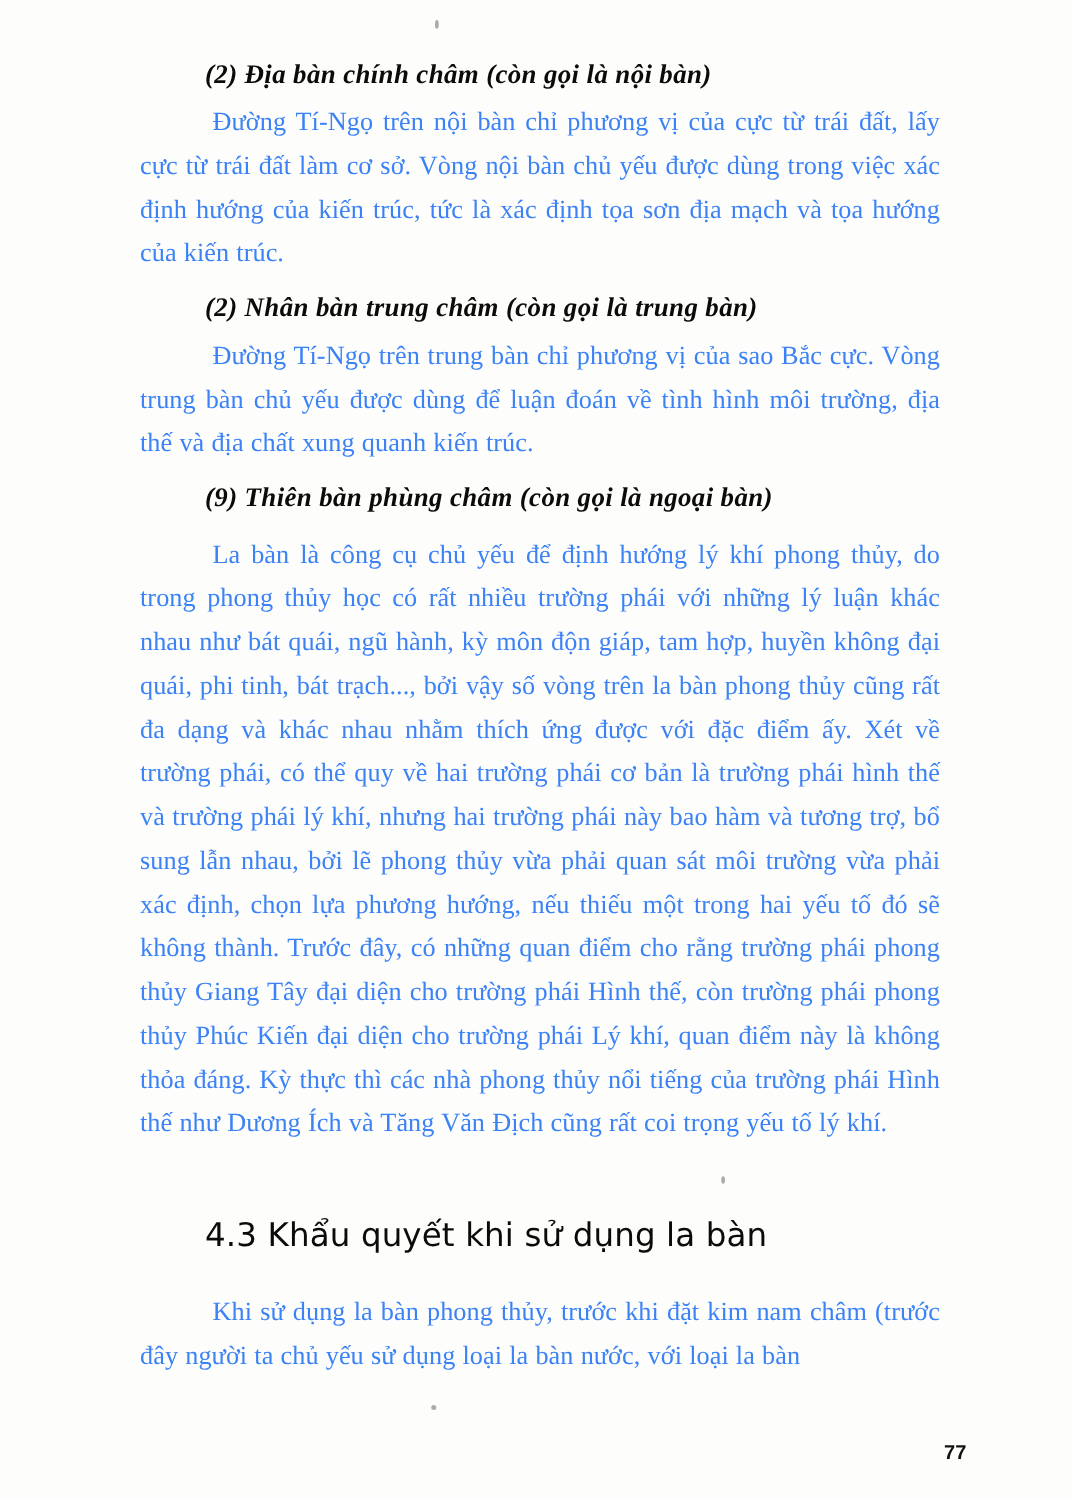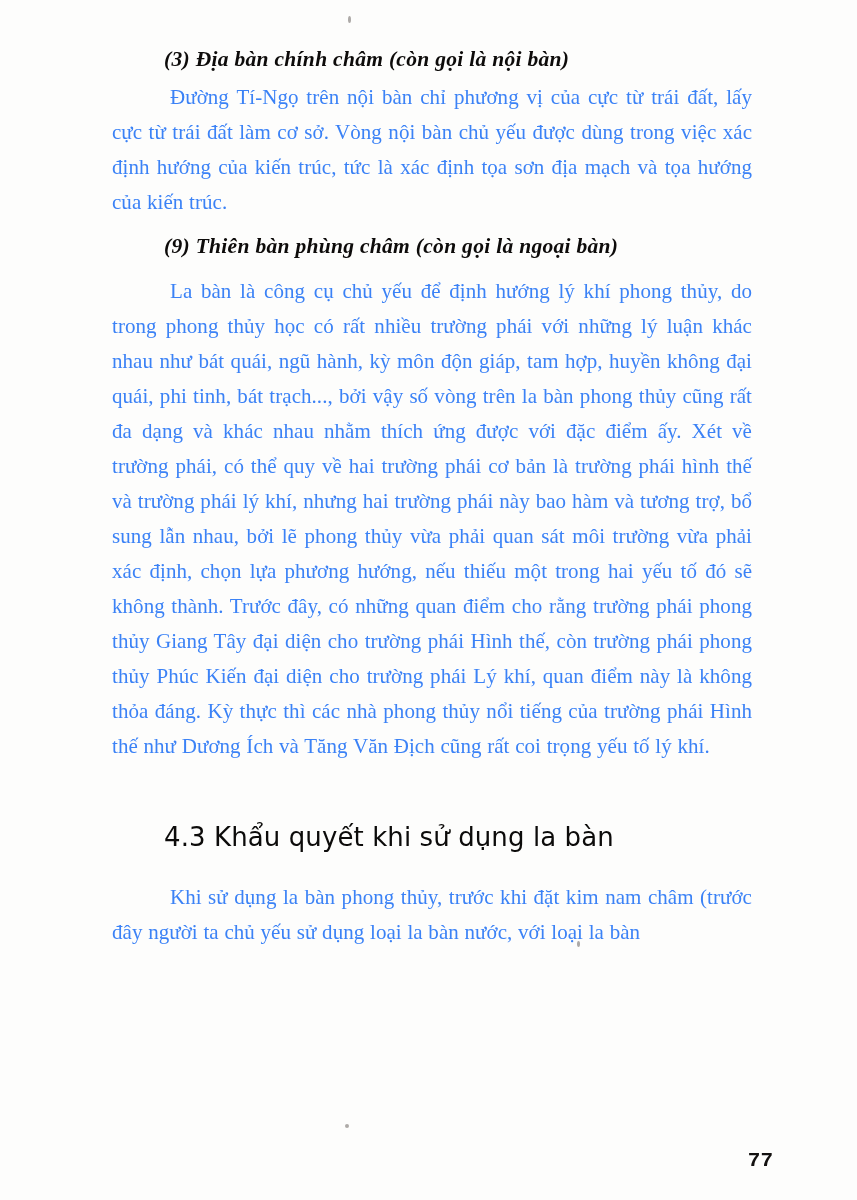--- a/index.html
+++ b/index.html
@@ -76,22 +76,22 @@
     letter-spacing: .1px;
     margin: 58px 0 28px 0;
     padding-left: 52px;
     color: #0c0b0a;
   }
 
   .page-number {
     position: absolute;
     right: 84px;
     bottom: 28px;
-    font-family: Liberation Mono, monospace;
-    font-size: 21px;
+    font-family: Liberation Sans, sans-serif;
+    font-size: 16px;
     font-weight: bold;
     color: #131110;
   }
 
   
   .page-number, .section-heading, .sub-heading, p.body-par {
     -webkit-font-smoothing: none;
   }
 </style>
 </head>
@@ -99,24 +99,28 @@
 
 <div class="page">
 
   <div class="speck" style="left:348px; top:16px; width:3px; height:7px;"></div>
   <div class="speck" style="left:577px; top:941px; width:3px; height:6px;"></div>
   <div class="speck" style="left:345px; top:1124px; width:4px; height:4px;"></div>
 
   <div class="content">
 
     <div class="block">
-      <div class="sub-heading">(3) Địa bàn chính châm (còn gọi là nội bàn)</div>
+      <div class="sub-heading">(2) Địa bàn chính châm (còn gọi là nội bàn)</div>
       <p class="body-par">Đường Tí-Ngọ trên nội bàn chỉ phương vị của cực từ trái đất, lấy cực từ trái đất làm cơ sở. Vòng nội bàn chủ yếu được dùng trong việc xác định hướng của kiến trúc, tức là xác định tọa sơn địa mạch và tọa hướng của kiến trúc.</p>
     </div>
 
+    <div class="block">
+      <div class="sub-heading">(2) Nhân bàn trung châm (còn gọi là trung bàn)</div>
+      <p class="body-par">Đường Tí-Ngọ trên trung bàn chỉ phương vị của sao Bắc cực. Vòng trung bàn chủ yếu được dùng để luận đoán về tình hình môi trường, địa thế và địa chất xung quanh kiến trúc.</p>
+    </div>
 
     <div class="block">
       <div class="sub-heading">(9) Thiên bàn phùng châm (còn gọi là ngoại bàn)</div>
     </div>
 
     <div class="block long">
       <p class="body-par">La bàn là công cụ chủ yếu để định hướng lý khí phong thủy, do trong phong thủy học có rất nhiều trường phái với những lý luận khác nhau như bát quái, ngũ hành, kỳ môn độn giáp, tam hợp, huyền không đại quái, phi tinh, bát trạch..., bởi vậy số vòng trên la bàn phong thủy cũng rất đa dạng và khác nhau nhằm thích ứng được với đặc điểm ấy. Xét về trường phái, có thể quy về hai trường phái cơ bản là trường phái hình thế và trường phái lý khí, nhưng hai trường phái này bao hàm và tương trợ, bổ sung lẫn nhau, bởi lẽ phong thủy vừa phải quan sát môi trường vừa phải xác định, chọn lựa phương hướng, nếu thiếu một trong hai yếu tố đó sẽ không thành. Trước đây, có những quan điểm cho rằng trường phái phong thủy Giang Tây đại diện cho trường phái Hình thế, còn trường phái phong thủy Phúc Kiến đại diện cho trường phái Lý khí, quan điểm này là không thỏa đáng. Kỳ thực thì các nhà phong thủy nổi tiếng của trường phái Hình thế như Dương Ích và Tăng Văn Địch cũng rất coi trọng yếu tố lý khí.</p>
     </div>
 
     <h2 class="section-heading">4.3 Khẩu quyết khi sử dụng la bàn</h2>

